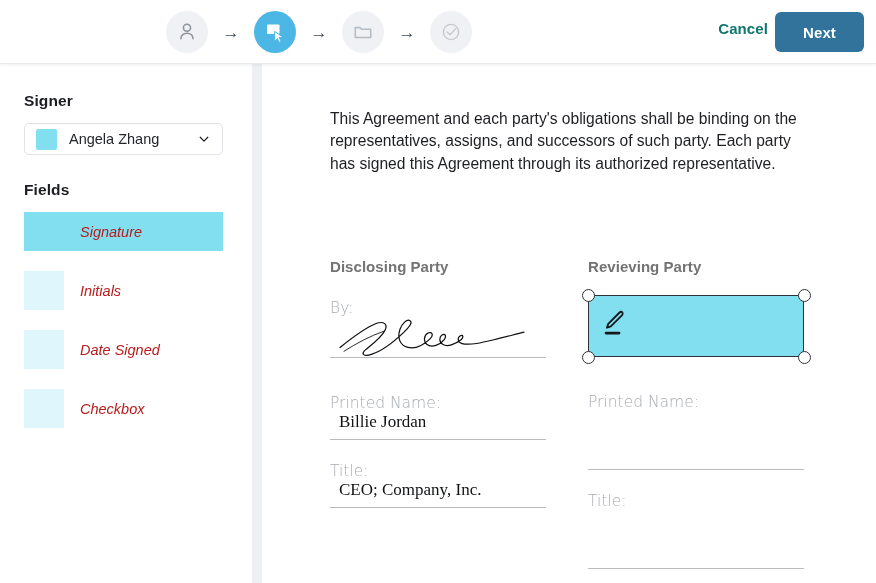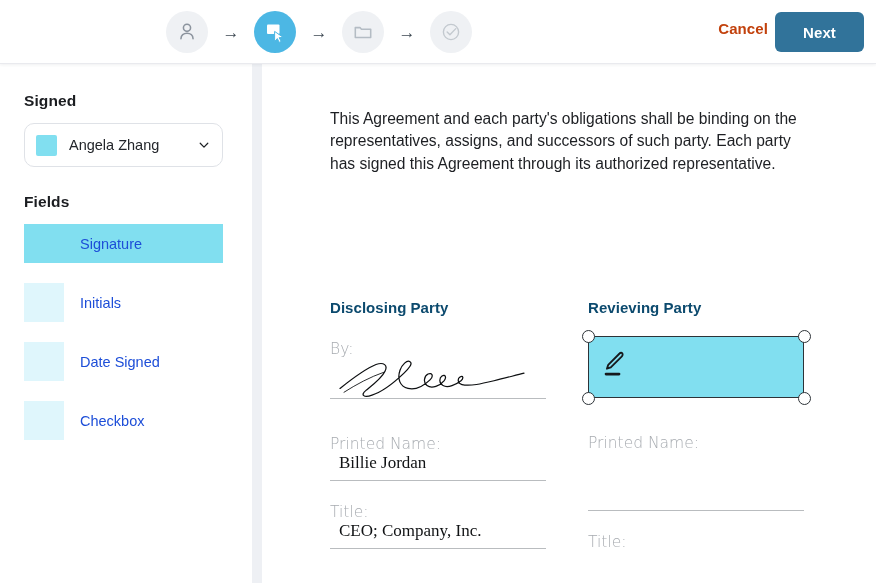--- a/index.html
+++ b/index.html
@@ -61,21 +61,21 @@
     line-height: 1;
     flex: 0 0 auto;
     user-select: none;
   }
 
   .cancel-btn {
     position: absolute;
     right: 108px; top: 20px;
     font-size: 15px;
     font-weight: bold;
-    color: #c2410c;
+    color: #0f766e;
     letter-spacing: .1px;
     background: none;
     border: none;
     cursor: pointer;
     font-family: "Liberation Sans", sans-serif;
   }
 
   .next-btn {
     position: absolute;
     right: 12px; top: 12px;
@@ -110,23 +110,23 @@
 
   .side-heading {
     font-size: 15.5px;
     font-weight: bold;
     color: #1b1d21;
     letter-spacing: .1px;
   }
 
   .signer-select {
     margin-top: 13px;
-    width: 199px; height: 44px;
+    width: 199px; height: 32px;
     border: 1px solid #dfe2e7;
-    border-radius: 10px;
+    border-radius: 5px;
     background: #fff;
     display: flex;
     align-items: center;
     padding: 0 11px;
     cursor: pointer;
   }
   .signer-swatch {
     width: 21px; height: 21px;
     border-radius: 2px;
     flex: 0 0 auto;
@@ -164,23 +164,24 @@
     display: flex;
     align-items: center;
     justify-content: center;
     flex: 0 0 auto;
     padding-left: 40px;
   }
   .field-row.selected .field-icon-box { background: transparent; }
 
   .field-label {
     font-size: 14.5px;
-    color: #1d4ed8;
+    color: #b91c1c;
     margin-left: 16px;
     white-space: nowrap;
+    font-style: italic;
   }
 
   
   .doc {
     position: absolute;
     left: 262px; top: 64px;
     width: 614px; height: 519px;
     background: #ffffff;
     overflow: hidden;
   }
@@ -198,23 +199,22 @@
     position: absolute;
     top: 194px;
     width: 216px;
   }
   .col-left  { left: 68px; }
   .col-right { left: 326px; }
 
   .col-title {
     font-size: 15px;
     font-weight: bold;
-    color: #0c4a6e;
+    color: #737373;
     letter-spacing: .05px;
-    margin-top: 41px;
   }
 
   .doc-label {
     font-size: 15.5px;
     color: #a7abb0;
     font-family: "DejaVu Sans", sans-serif;
     font-weight: 300;
   }
 
   .rule {
@@ -308,21 +308,21 @@
       </div>
 
     </div>
 
     <button class="cancel-btn">Cancel</button>
     <button class="next-btn">Next</button>
   </div>
 
   <div class="sidebar">
 
-    <div class="side-heading">Signed</div>
+    <div class="side-heading">Signer</div>
 
     <div class="signer-select">
       <span class="signer-swatch" style="background:#81dff0"></span>
       <span class="signer-name">Angela Zhang</span>
       <svg class="chev" viewBox="0 0 24 24">
         <path d="M5.5 9 L12 15.6 L18.5 9" fill="none" stroke="#1d2024" stroke-width="2.1" stroke-linecap="round" stroke-linejoin="round"></path>
       </svg>
     </div>
 
     <div class="side-heading fields-heading">Fields</div>

